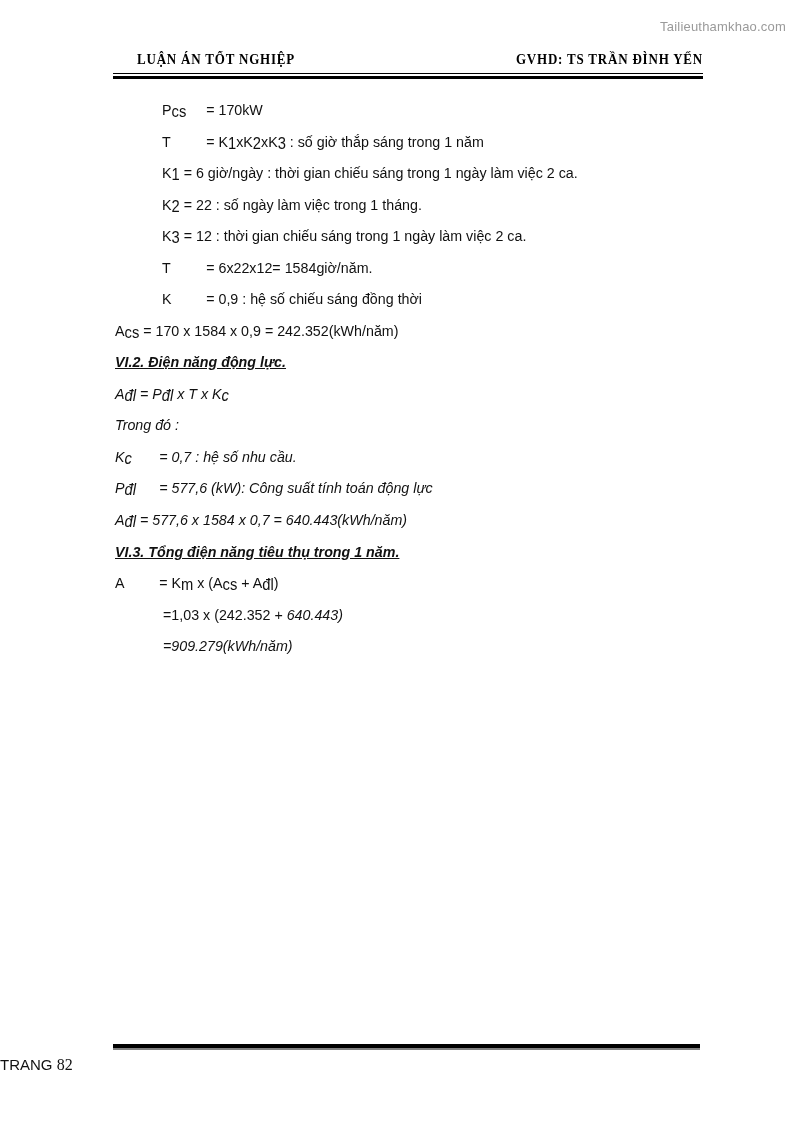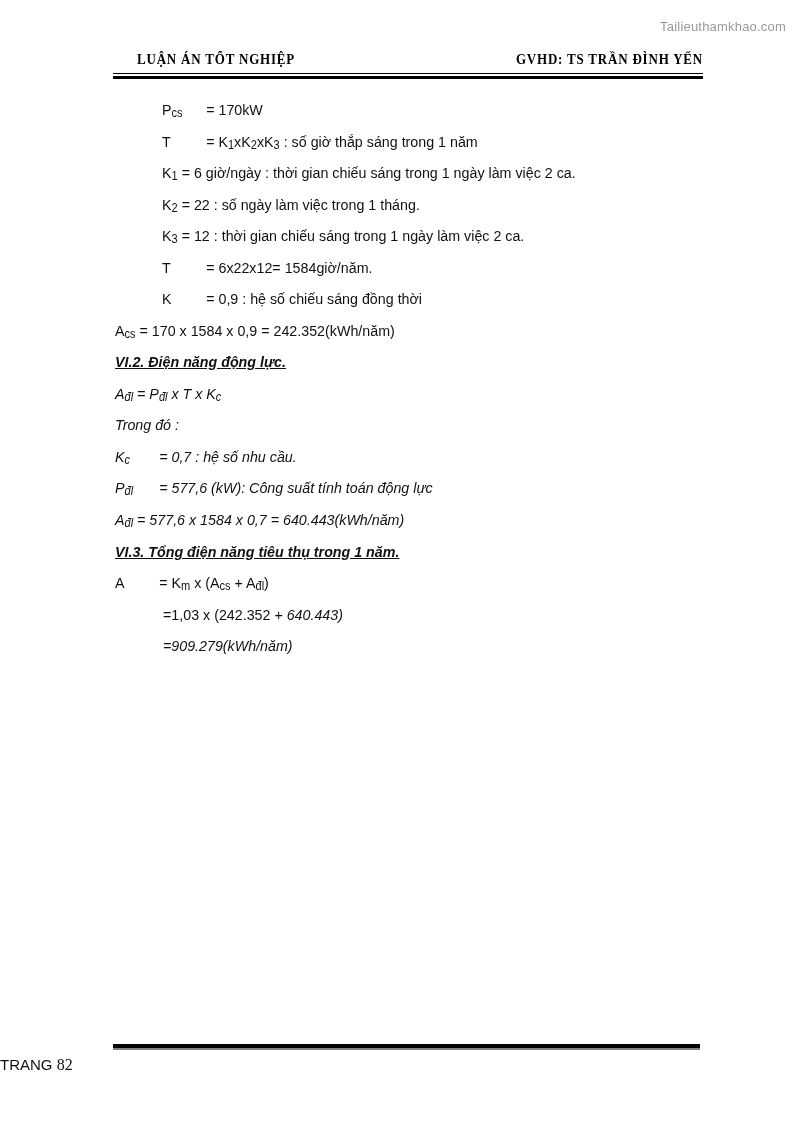--- a/index.html
+++ b/index.html
@@ -14,21 +14,21 @@
   .hdr-right { right: 0; }
   .hdr-rule-thin { position: absolute; left: 113px; width: 590px; top: 73px; height: 1px; background: #000; }
   .hdr-rule-thick { position: absolute; left: 113px; width: 590px; top: 76px; height: 3px; background: #000; }
 
   .content { position: absolute; left: 0; top: 0; width: 794px; }
   .line { position: absolute; font-size: 15.5px; white-space: nowrap; line-height: 20px;
           font-family: "Liberation Sans", sans-serif; transform: scaleX(0.92); transform-origin: left center; }
   .i { font-style: italic; }
   .b { font-weight: bold; }
   .u { text-decoration: underline; }
-  sub { font-size: 12px; vertical-align: -2px; line-height: 0; }
+  sub { font-size: 16px; vertical-align: -2px; line-height: 0; }
   .lbl { display: inline-block; }
 
   .ftr-rule-thick { position: absolute; left: 113px; width: 587px; top: 1044px; height: 4px; background: #000; }
   .ftr-rule-grey { position: absolute; left: 113px; width: 587px; top: 1048px; height: 2px; background: #808080; }
   .ftr { position: absolute; left: 0; width: 794px; top: 1056px; text-align: left; font-size: 15px;
          font-family: "Liberation Sans", sans-serif; }
   .ftr .num { font-family: "Liberation Serif", serif; font-size: 16px; }
 </style>
 </head>
 <body>

